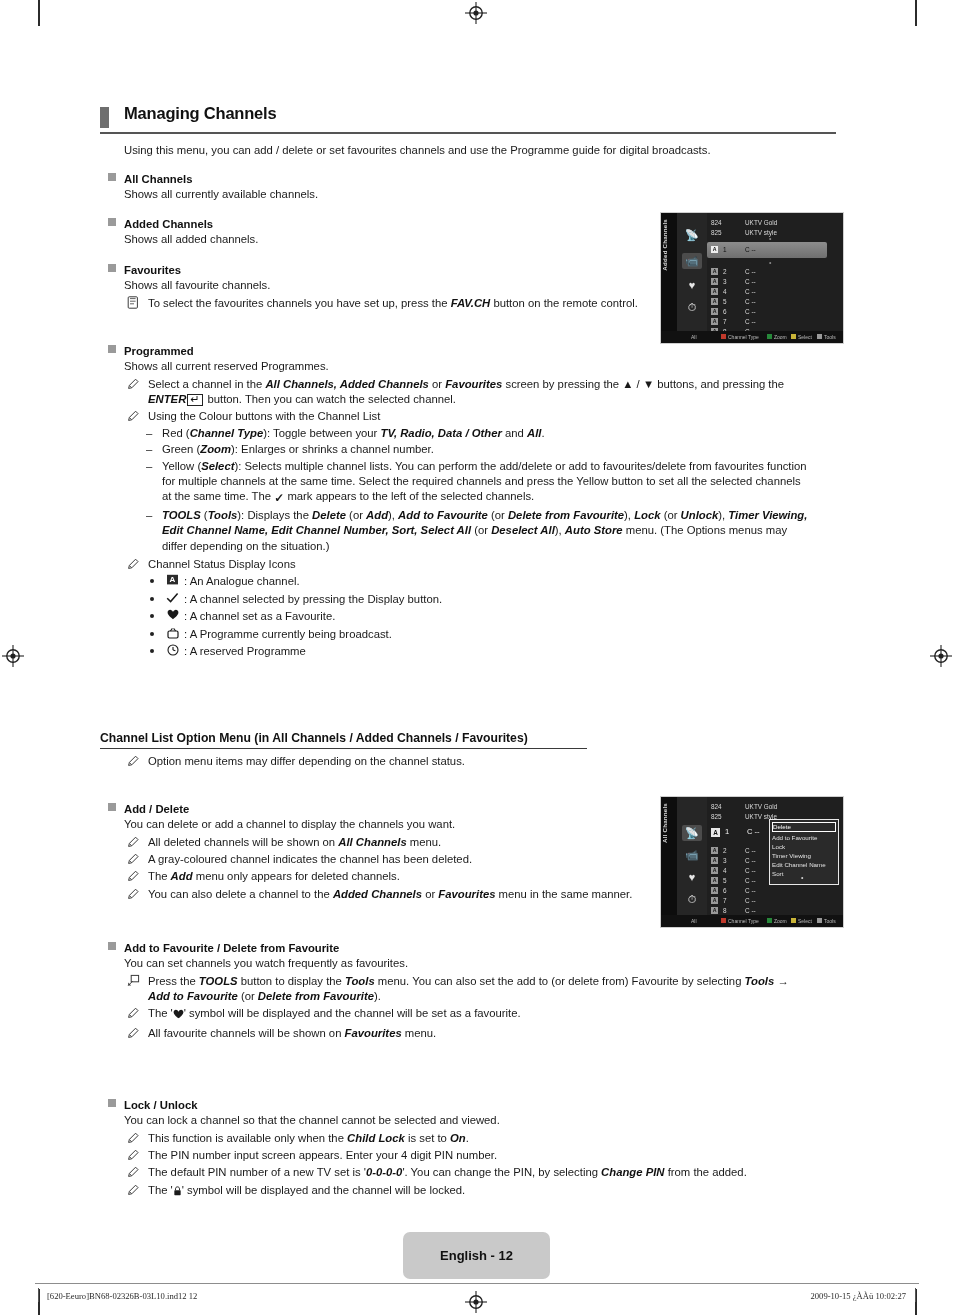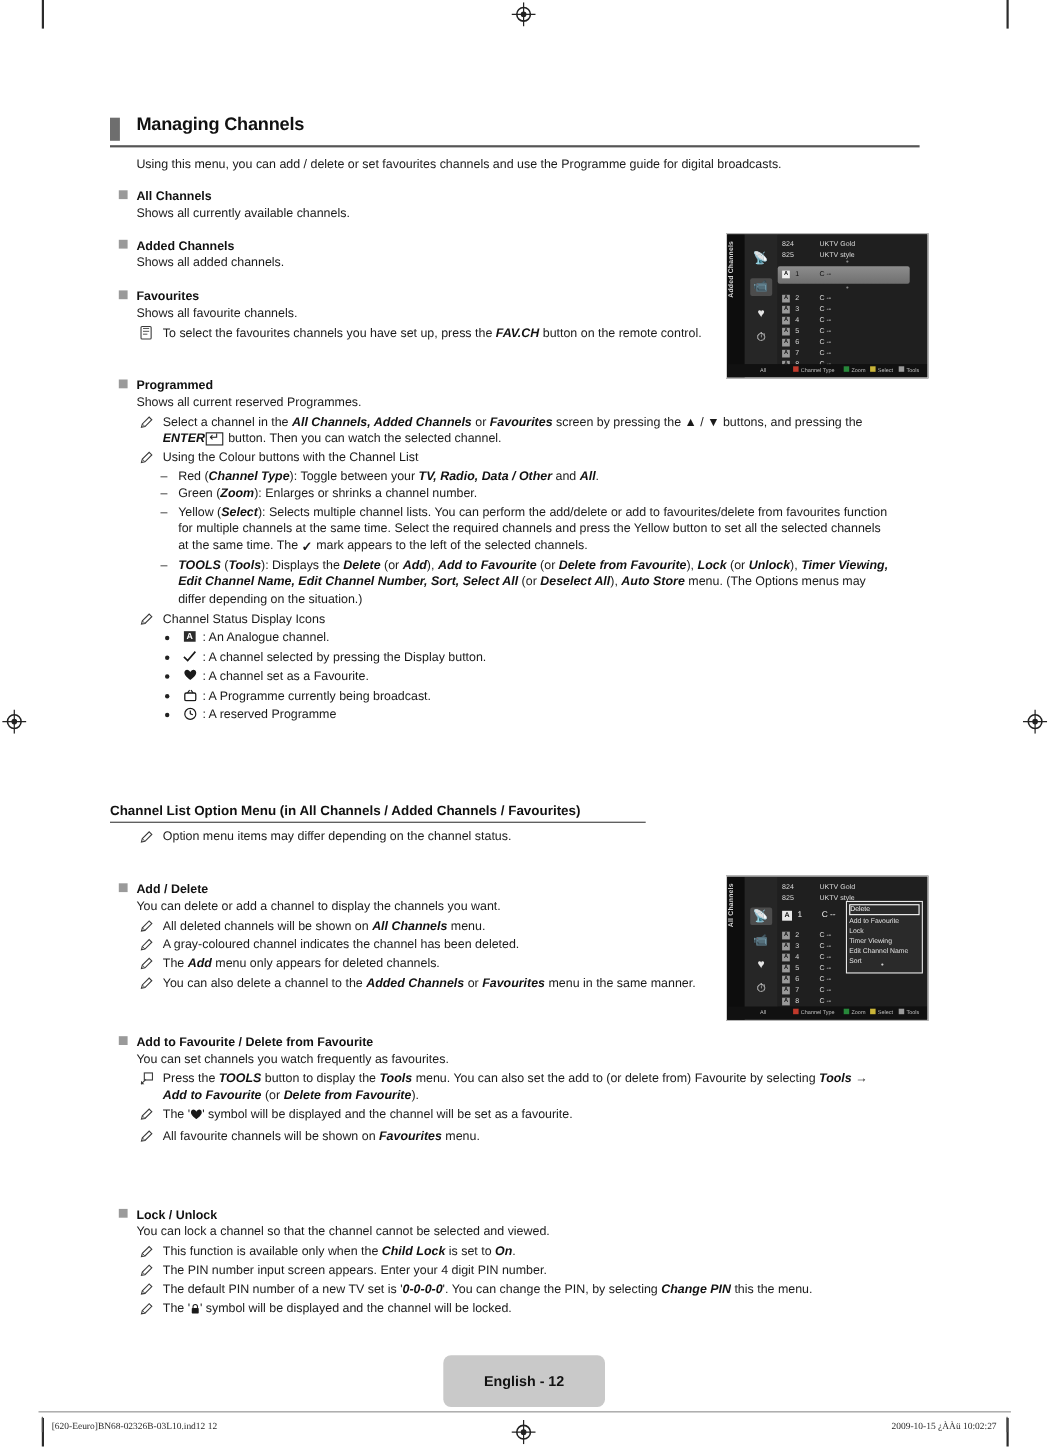--- a/index.html
+++ b/index.html
@@ -531,21 +531,21 @@
             <line x1="2.6" y1="8.6" x2="4.7" y2="10.7" stroke="#3b3b3b" stroke-width="0.8"></line>
           </svg>
       </span><span>The PIN number input screen appears. Enter your 4 digit PIN number.</span>
     </div>
     <div class="note" style="width:712px;">
       <span class="nic">
         <svg width="13" height="13" viewBox="0 0 13 13">
             <path d="M1.6 11.4 L2.4 8.4 L8.6 2.2 L11 4.6 L4.8 10.8 Z" fill="none" stroke="#3b3b3b" stroke-width="1"></path>
             <line x1="2.6" y1="8.6" x2="4.7" y2="10.7" stroke="#3b3b3b" stroke-width="0.8"></line>
           </svg>
-      </span><span>The default PIN number of a new TV set is '</span><b>0-0-0-0</b><span>'. You can change the PIN, by selecting </span><b>Change PIN</b><span> this the menu.</span>
+      </span><span>The default PIN number of a new TV set is '</span><b>0-0-0-0</b><span>'. You can change the PIN, by selecting </span><b>Change PIN</b><span> from the added.</span>
     </div>
     <div class="note" style="width:712px;">
       <span class="nic">
         <svg width="13" height="13" viewBox="0 0 13 13">
             <path d="M1.6 11.4 L2.4 8.4 L8.6 2.2 L11 4.6 L4.8 10.8 Z" fill="none" stroke="#3b3b3b" stroke-width="1"></path>
             <line x1="2.6" y1="8.6" x2="4.7" y2="10.7" stroke="#3b3b3b" stroke-width="0.8"></line>
           </svg>
       </span><span>The '</span><span class="g"><svg width="9" height="10" viewBox="0 0 10 12">
             <path d="M2.6 5 V3.4 C2.6 1.9 3.6 1 5 1 C6.4 1 7.4 1.9 7.4 3.4 V5" fill="none" stroke="#1a1a1a" stroke-width="1.1"></path>
             <rect x="1.2" y="5" width="7.6" height="6" rx="0.8" fill="#1a1a1a"></rect>

